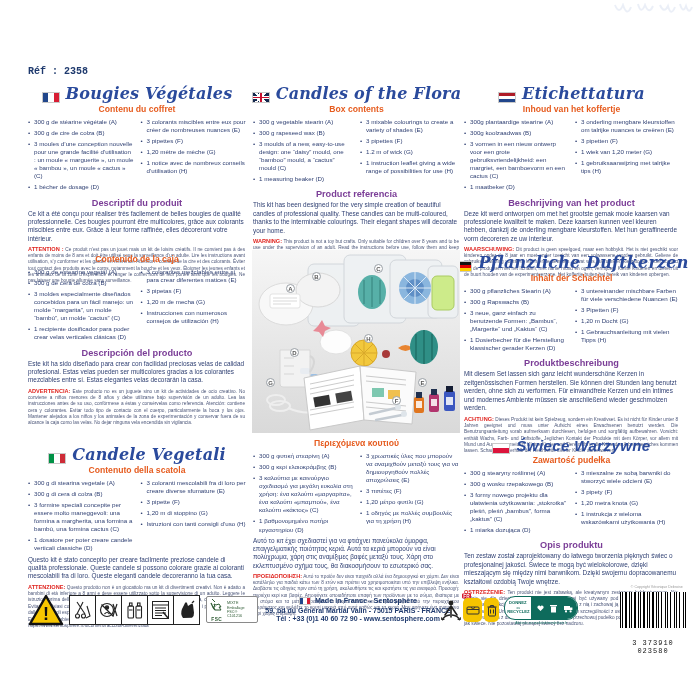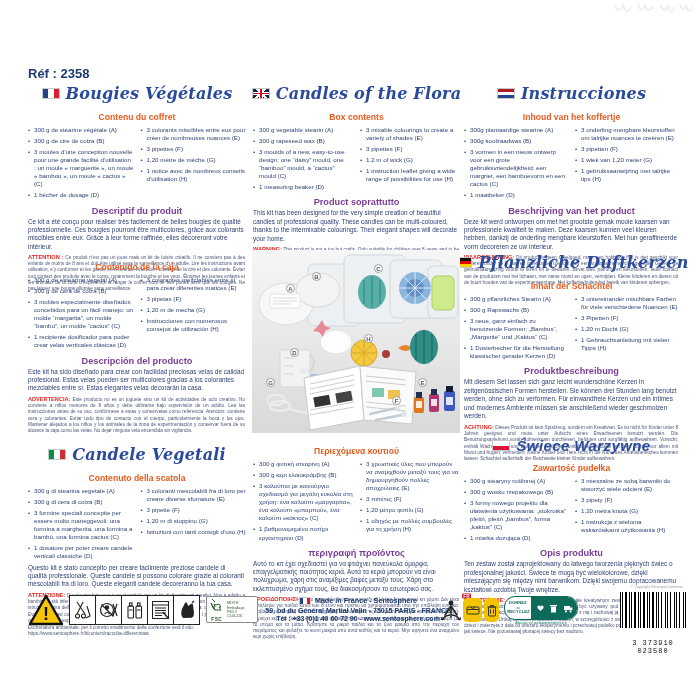--- a/index.html
+++ b/index.html
@@ -1,26 +1,26 @@
 <!DOCTYPE html>
 <html><head>
 <meta charset="utf-8">
 <style>
   html,body{margin:0;padding:0;}
   body{width:700px;height:700px;background:#fff;position:relative;overflow:hidden;
        font-family:"Liberation Sans",sans-serif;color:#2e3f72;}
 
   
   .lang-section{position:absolute;}
-  .sec-title{display:flex;justify-content:center;align-items:center;gap:6px;margin-bottom:1px;}
+  .sec-title{display:flex;justify-content:center;align-items:flex-end;gap:6px;margin-bottom:1px;}
   .title-text{font-family:"DejaVu Serif",serif;font-style:italic;font-weight:bold;
               font-size:16px;color:#2a4a9c;white-space:nowrap;letter-spacing:.2px;}
   #sec-pl .title-text{font-family:"Liberation Sans",sans-serif;font-size:15px;letter-spacing:.4px;}
   .flag{width:18px;height:11px;display:inline-block;border:1px solid #c9c9c9;box-sizing:border-box;position:relative;flex:none;}
-  .sec-sub{text-align:center;color:#e65c1f;font-weight:bold;font-size:8.6px;margin:9px 0 4px;}
+  .sec-sub{text-align:center;color:#e65c1f;font-weight:bold;font-size:8.6px;margin:1px 0 4px;}
   .cols{display:flex;gap:7px;}
   ul.items{list-style:none;margin:0;padding:0;flex:1;}
   ul.items li{font-size:6.2px;line-height:1.3;color:#2e3f72;margin-bottom:3px;padding-left:6px;position:relative;}
   ul.items li::before{content:"•";position:absolute;left:0;top:0;color:#2e3f72;}
   .desc-h{text-align:center;color:#7b3e97;font-weight:bold;font-size:9.2px;margin:3px 0 2px;}
   .desc{font-size:6.4px;line-height:1.32;margin:0;color:#2e3f72;}
   .warn-wrap{transform:scale(.76);transform-origin:0 0;width:131%;margin-top:3px;}
   .warn{font-size:6.2px;line-height:1.28;color:#4a5578;margin:0;text-align:justify;}
   .warn b{color:#e02621;font-size:7.4px;}
   .extra{font-size:6.2px;line-height:1.28;color:#4a5578;margin:2px 0 0;}
@@ -49,21 +49,21 @@
   .flag-es{background:linear-gradient(#c60b1e 0 25%,#ffc400 25% 75%,#c60b1e 75%);}
   .flag-de{background:linear-gradient(#111 0 33%,#dd0000 33% 66%,#ffce00 66%);}
   .flag-it{background:linear-gradient(90deg,#009246 0 33%,#fff 33% 66%,#ce2b37 66%);}
   .flag-pl{background:linear-gradient(#fff 0 50%,#dc143c 50%);}
   .flag-gr{background:repeating-linear-gradient(#0d5eaf 0 1.2px,#fff 1.2px 2.4px);}
   .flag-gr::before{content:"";position:absolute;left:0;top:0;width:6px;height:6px;
     background:linear-gradient(#fff,#fff) 2.3px 0/1.4px 6px no-repeat,
                linear-gradient(#fff,#fff) 0 2.3px/6px 1.4px no-repeat,#0d5eaf;}
 
   
-  #ref{position:absolute;left:28px;top:66px;font-size:13px;font-weight:bold;color:#1f3a6e;}
+  #ref{position:absolute;left:28px;top:66px;font-size:10px;font-weight:bold;color:#1f3a6e;font-family:Liberation Mono, monospace;}
   #print-marks{position:absolute;left:612px;top:3px;opacity:.55;}
 
   
   #photo{position:absolute;left:252px;top:250px;width:208px;height:183px;}
   #photo svg{display:block;}
   .plabel{position:absolute;width:9px;height:9px;border:1px solid #9aa0a6;border-radius:50%;
           background:rgba(255,255,255,.9);font-size:6px;font-weight:bold;color:#555;
           display:flex;align-items:center;justify-content:center;box-sizing:border-box;}
   .pl0{left:34px;top:34px;} .pl1{left:60px;top:22px;} .pl2{left:122px;top:14px;}
   .pl3{left:38px;top:98px;} .pl4{left:166px;top:128px;} .pl5{left:140px;top:146px;}
@@ -156,31 +156,31 @@
           <li>3 moulds of a new, easy-to-use design: one “daisy” mould, one “bamboo” mould, a “cactus” mould (C)</li>
           <li>1 measuring beaker (D)</li>
         </ul>
       <ul class="items items-right">
           <li>3 mixable colourings to create a variety of shades (E)</li>
           <li>3 pipettes (F)</li>
           <li>1.2 m of wick (G)</li>
           <li>1 instruction leaflet giving a wide range of possibilities for use (H)</li>
         </ul>
     </div>
-    <div class="desc-h">Product soprattutto</div>
+    <div class="desc-h">Product referencia</div>
     <p class="desc">This kit has been designed for the very simple creation of beautiful candles of professional quality. These candles can be multi-coloured, thanks to the intermixable colourings. Their elegant shapes will decorate your home.</p>
     <div class="warn-wrap">
       <p class="warn"><b class="warn-label">WARNING:</b> <span>This product is not a toy but crafts. Only suitable for children over 8 years and to be use under the supervision of an adult. Read the instructions before use, follow them and keep them for reference. Contains waxes, colourings and scents. Avoid all contact of the products with the body, especially the mouth and eyes. Keep young children and animals away from experiment area. Store the box out of the reach of young children.</span></p>
 
     </div>
   </section>
     <section class="lang-section" id="sec-nl">
     <div class="sec-title">
       <span class="flag flag-nl"></span>
-      <span class="title-text">Instrucciones</span>
+      <span class="title-text">Etichettatura</span>
     </div>
     <div class="sec-sub">Inhoud van het koffertje</div>
     <div class="cols">
       <ul class="items items-left">
           <li>300g plantaardige stearine (A)</li>
           <li>300g koolzaadwas (B)</li>
           <li>3 vormen in een nieuw ontwerp voor een grote gebruiksvriendelijkheid: een margriet, een bamboevorm en een cactus (C)</li>
           <li>1 maatbeker (D)</li>
         </ul>
       <ul class="items items-right">
@@ -282,21 +282,20 @@
           <li>3 καλούπια με καινούργιο σχεδιασμό για μεγάλη ευκολία στη χρήση: ένα καλούπι «μαργαρίτα», ένα καλούπι «μπαμπού», ένα καλούπι «κάκτος» (C)</li>
           <li>1 βαθμονομημένο ποτήρι εργαστηρίου (D)</li>
         </ul>
       <ul class="items items-right">
           <li>3 χρωστικές ύλες που μπορούν να αναμιχθούν μεταξύ τους για να δημιουργηθούν πολλές αποχρώσεις (E)</li>
           <li>3 πιπέτες (F)</li>
           <li>1,20 μέτρο φυτίλι (G)</li>
           <li>1 οδηγός με πολλές συμβουλές για τη χρήση (H)</li>
         </ul>
     </div>
-    <div class="desc-h">περιγραφή προϊόντος</div>
     <p class="desc">Αυτό το κιτ έχει σχεδιαστεί για να φτιάχνει πανεύκολα όμορφα, επαγγελματικής ποιότητας κεριά. Αυτά τα κεριά μπορούν να είναι πολύχρωμα, χάρη στις αναμίξιμες βαφές μεταξύ τους. Χάρη στο εκλεπτυσμένο σχήμα τους, θα διακοσμήσουν το εσωτερικό σας.</p>
     <div class="warn-wrap">
       <p class="warn"><b class="warn-label">ΠΡΟΕΙΔΟΠΟΙΗΣΗ:</b> <span>Αυτό το προϊόν δεν είναι παιχνίδι αλλά ένα δημιουργικό κιτ χόμπι. Δεν είναι κατάλληλο για παιδιά κάτω των 8 ετών και πρέπει να χρησιμοποιείται υπό την επίβλεψη ενήλικα. Διαβάστε τις οδηγίες πριν από τη χρήση, ακολουθήστε τις και κρατήστε τις για αναφορά. Προσοχή: περιέχει κερί και βαφές. Αποφύγετε οποιαδήποτε επαφή των προϊόντων με το σώμα, ιδιαίτερα με το στόμα και τα μάτια. Κρατήστε τα μικρά παιδιά και τα ζώα μακριά από την περιοχή του πειράματος και φυλάξτε το κουτί μακριά από αυτά καθώς και τα κεριά. Μην αφήνετε ένα αναμμένο κερί χωρίς επίβλεψη.</span></p>
 
     </div>
   </section>
     <section class="lang-section" id="sec-pl">
     <div class="sec-title">
       <span class="flag flag-pl"></span>
       <span class="title-text">Świece Warzywne</span>

